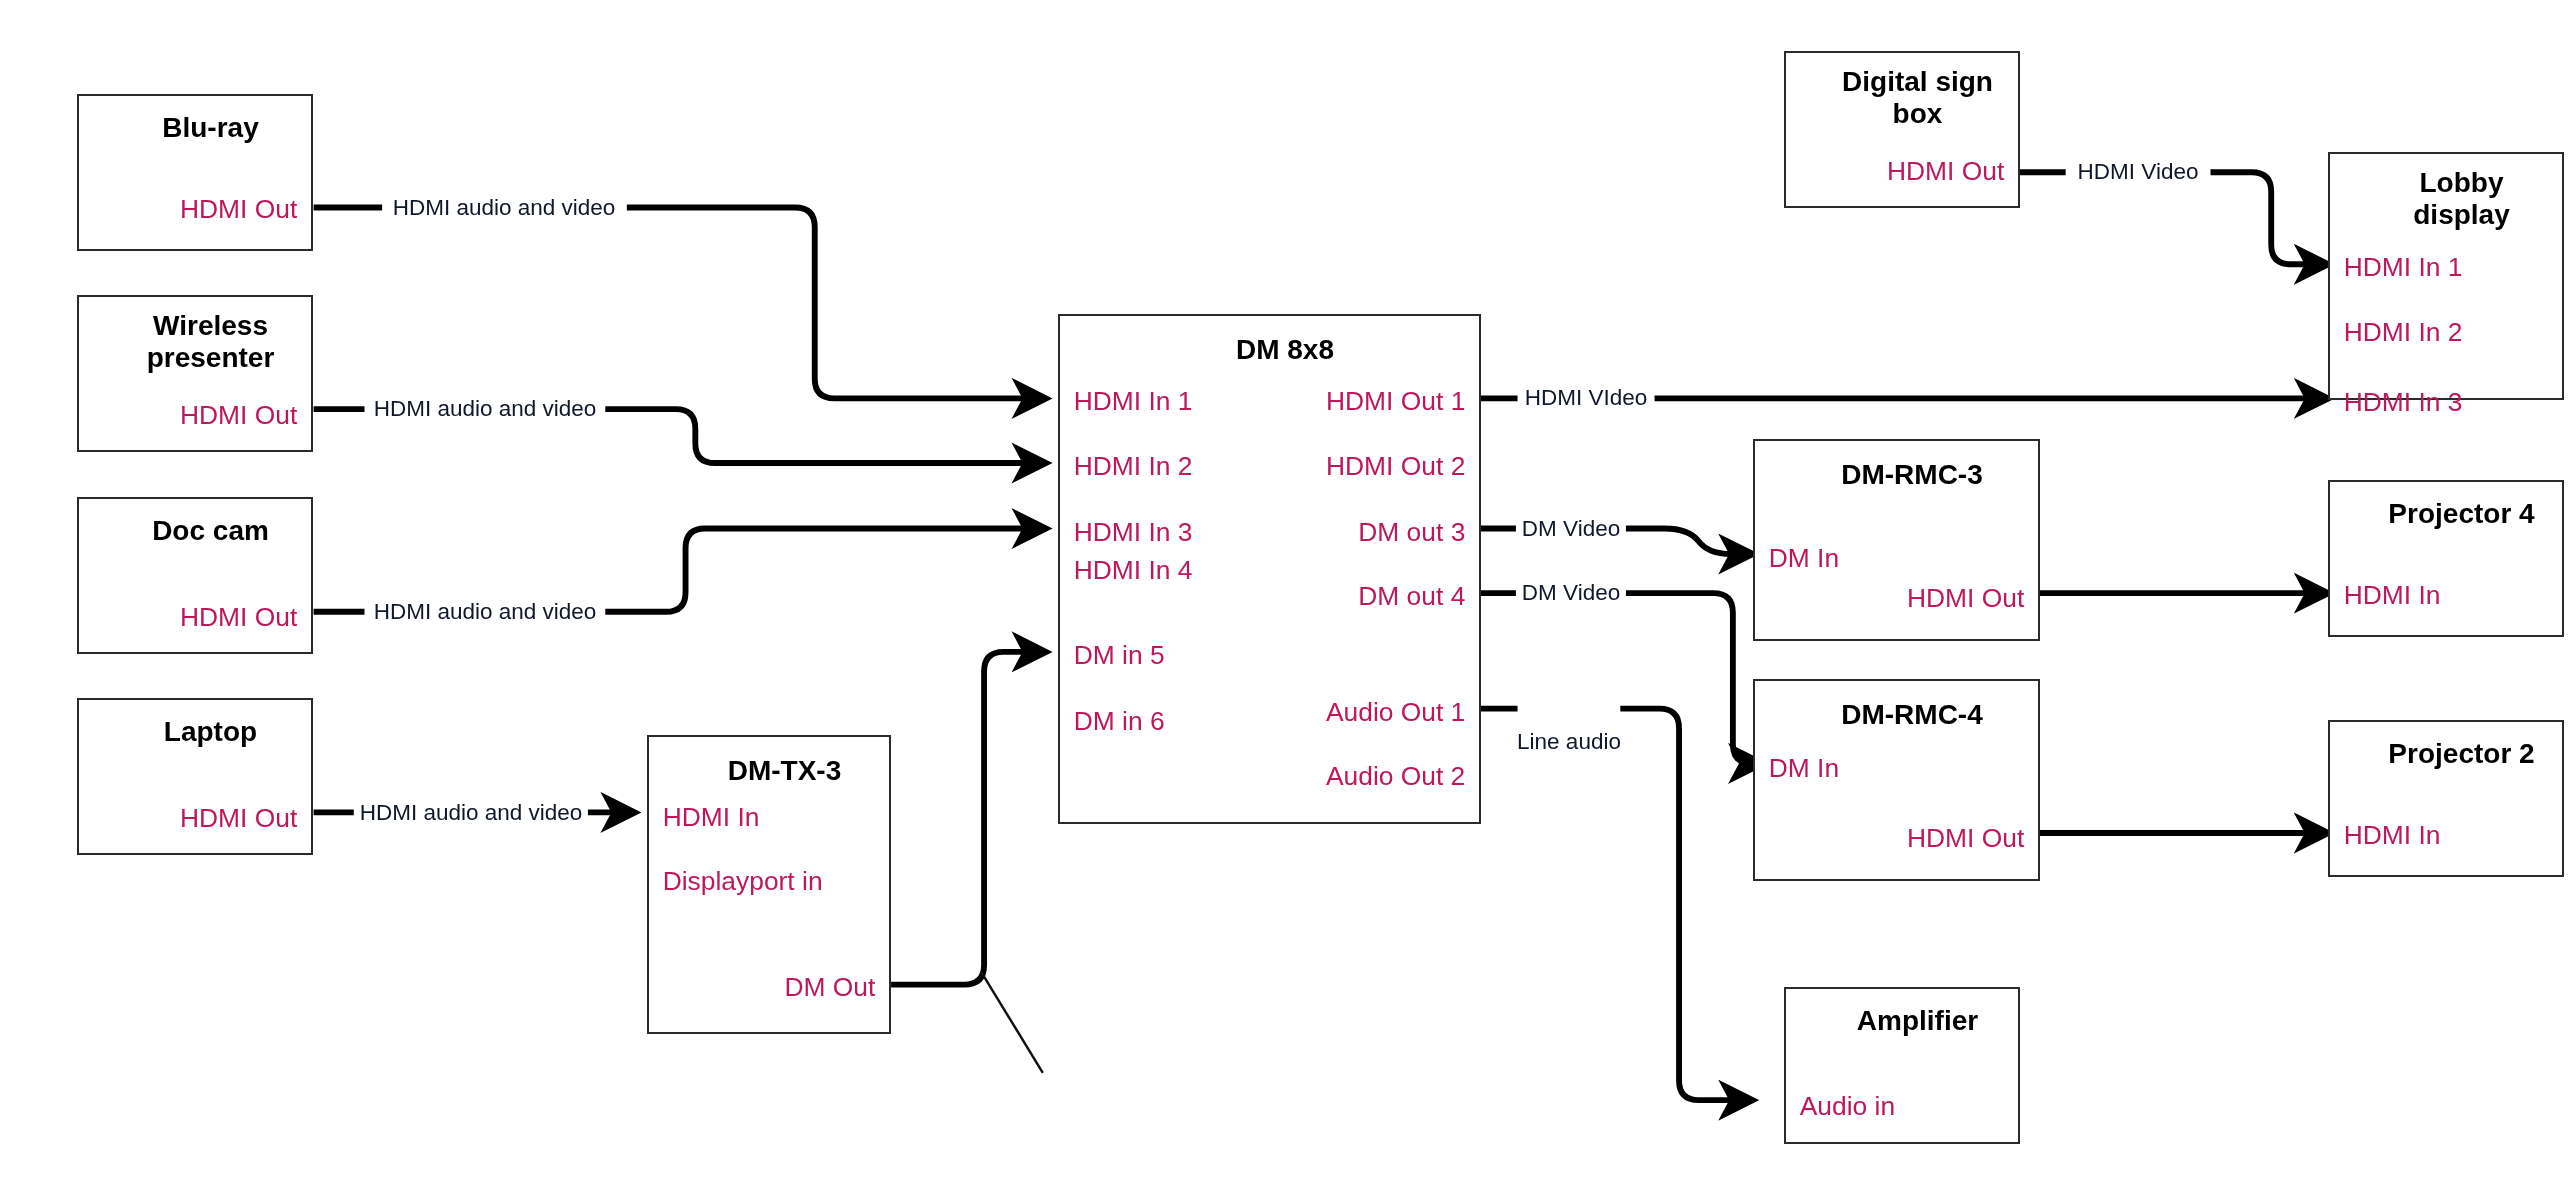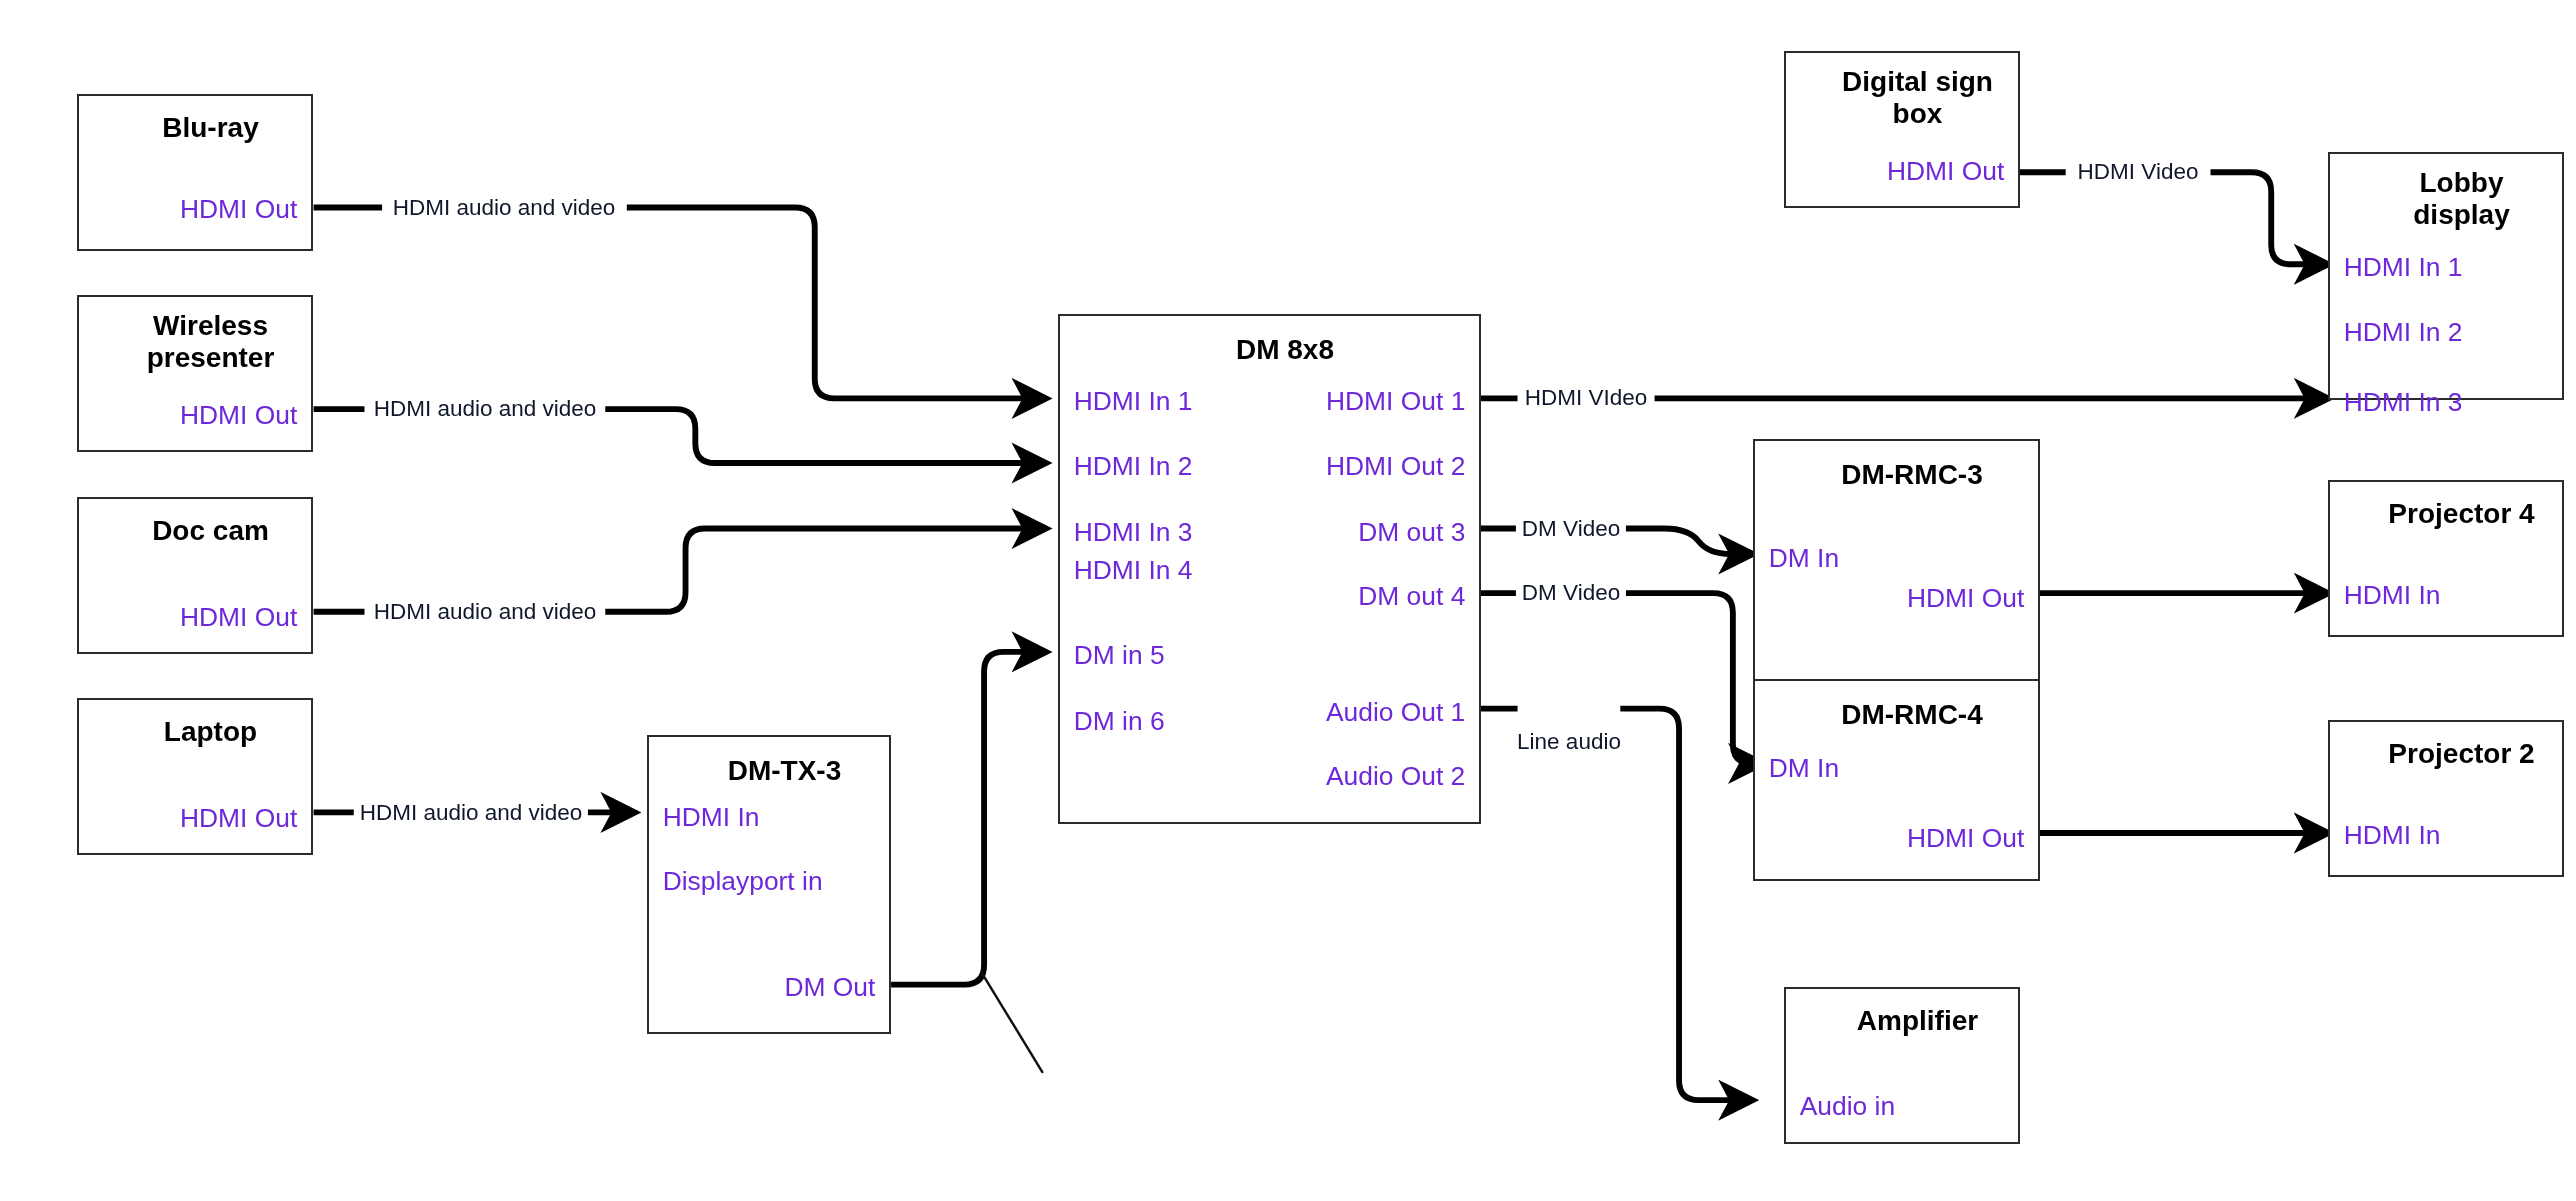--- a/index.html
+++ b/index.html
@@ -34,21 +34,21 @@
     font-weight: bold;
     font-size: 28px;
     color: #000000;
     line-height: 1.16;
     white-space: pre-line;
     padding-left: 31px;
   }
   .port {
     position: absolute;
     font-size: 26.4px;
-    color: #6d28d9;
+    color: #be185d;
     white-space: nowrap;
   }
   .port.left  { text-align: left; }
   .port.right { text-align: right; }
   .edge-label {
     position: absolute;
     font-size: 22.5px;
     color: #0f172a;
     white-space: nowrap;
     background: #ffffff;
@@ -166,21 +166,21 @@
   </div>
 
   <div class="node" style="left:2328px; top:152px; width:236px; height:248px;">
     <div class="node-title" style="top:12.7px;">Lobby
 display</div>
     <div class="port left" style="left:13.7px; top:98px;">HDMI In 1</div>
     <div class="port left" style="left:13.7px; top:163px;">HDMI In 2</div>
     <div class="port left" style="left:13.7px; top:233px;">HDMI In 3</div>
   </div>
 
-  <div class="node" style="left:1753px; top:439px; width:287px; height:242px;">
+  <div class="node" style="left:1753px; top:439px; width:287px; height:202px;">
     <div class="node-title" style="top:17.6px;">DM-RMC-3</div>
     <div class="port left" style="left:13.7px; top:102px;">DM In</div>
     <div class="port right" style="right:13.7px; top:142px;">HDMI Out</div>
   </div>
 
   <div class="node" style="left:1753px; top:679px; width:287px; height:202px;">
     <div class="node-title" style="top:17.6px;">DM-RMC-4</div>
     <div class="port left" style="left:13.7px; top:72px;">DM In</div>
     <div class="port right" style="right:13.7px; top:142px;">HDMI Out</div>
   </div>

